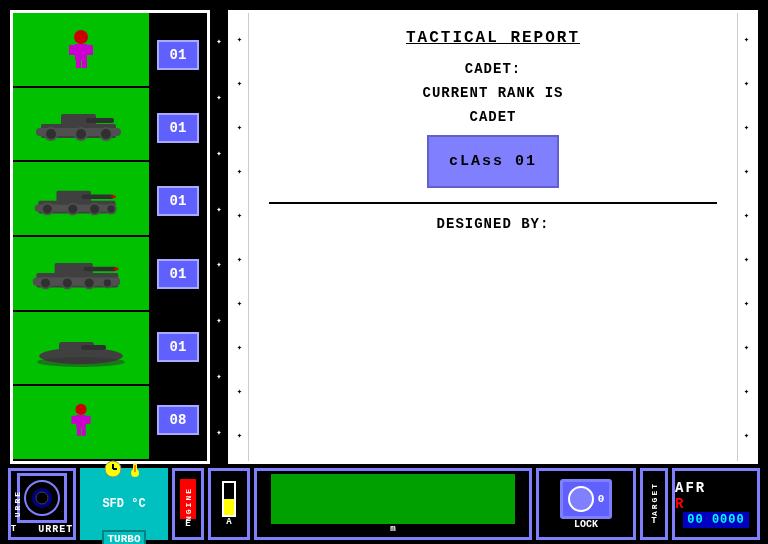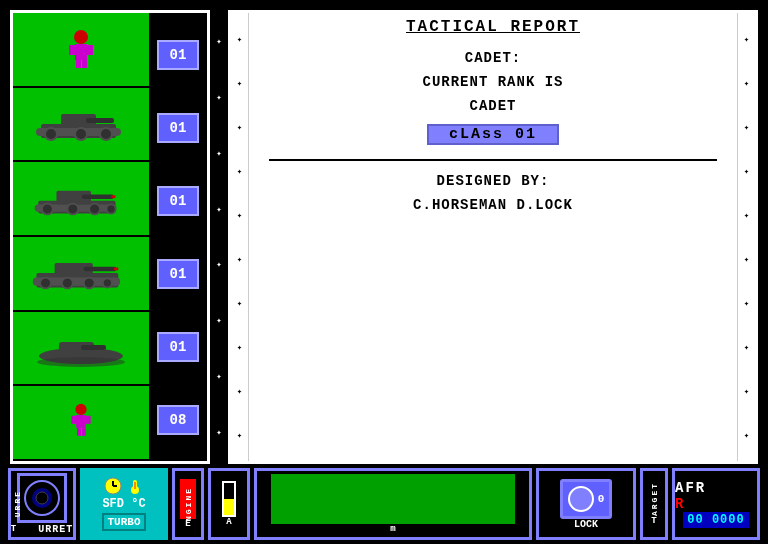--- a/index.html
+++ b/index.html
@@ -80,21 +80,21 @@
     #report-panel {
       flex: 1;
       border: 3px solid #fff;
       background: #fff;
       margin-left: 0;
       position: relative;
       display: flex;
       flex-direction: column;
     }
     #report-content {
-      margin: 0 20px;
+      margin: 11px 20px;
       flex: 1;
       display: flex;
       flex-direction: column;
       align-items: center;
       justify-content: flex-start;
       padding-top: 5px;
     }
     .report-title {
       font-family: 'Courier New', monospace;
       font-size: 16px;
@@ -118,21 +118,21 @@
       border-top: 2px solid #000;
       margin: 8px 0;
     }
     .class-badge {
       background: #8080ff;
       border: 2px solid #6060cc;
       color: #000;
       font-family: 'Courier New', monospace;
       font-size: 15px;
       font-weight: bold;
-      padding: 0 20px;
+      padding: 16px 20px;
       margin: 6px 0;
       letter-spacing: 2px;
     }
     
     #status-bar {
       background: #000;
       color: #fff;
       font-family: 'Courier New', monospace;
       font-size: 13px;
       font-weight: bold;
@@ -408,21 +408,20 @@
       </div>
 
       <div id="report-content">
         <div class="report-title">TACTICAL REPORT</div>
         <div class="report-line">CADET:</div>
         <div class="report-line">CURRENT RANK IS</div>
         <div class="report-line">CADET</div>
         <div class="class-badge">cLAss 01</div>
         <div class="report-divider"></div>
         <div class="report-line">DESIGNED BY:</div>
-        <div class="report-line">C.HORSEMAN   D.LOCK</div>
       </div>
 
       <div style="width:18px; display:flex; flex-direction:column; justify-content:space-around; align-items:center; padding:4px 0; background:#fff; border-left:1px solid #ccc;">
         <span style="color:#000; font-size:9px; font-weight:bold;">✦</span>
         <span style="color:#000; font-size:9px; font-weight:bold;">✦</span>
         <span style="color:#000; font-size:9px; font-weight:bold;">✦</span>
         <span style="color:#000; font-size:9px; font-weight:bold;">✦</span>
         <span style="color:#000; font-size:9px; font-weight:bold;">✦</span>
         <span style="color:#000; font-size:9px; font-weight:bold;">✦</span>
         <span style="color:#000; font-size:9px; font-weight:bold;">✦</span>
@@ -444,21 +443,21 @@
           <ellipse cx="19" cy="19" rx="10" ry="10" fill="#000080"></ellipse>
           <circle cx="19" cy="19" r="6" fill="#000" stroke="#404040" stroke-width="1"></circle>
         </svg>
       </div>
       <div style="display:flex; flex-direction:row; gap:2px; margin-top:1px;">
         <span class="hud-label">T</span>
         <span class="hud-label" style="font-size:10px;margin-left:19px;">URRET</span>
       </div>
     </div>
 
-    <div class="hud-cell" id="hud-speed" style="width:88px; background:#00c0c0; border-color:#00c0c0;">
+    <div class="hud-cell" id="hud-speed" style="width:88px; background:#00c0c0; border-color:#00c0c0;gap:17px;">
       <div style="display:flex; flex-direction:row; align-items:center; justify-content:center; gap:4px; margin-bottom:2px;">
 
         <svg width="18" height="18" viewBox="0 0 18 18">
           <circle cx="9" cy="9" r="8" fill="#ffff00" stroke="#888" stroke-width="1"></circle>
           <line x1="9" y1="9" x2="9" y2="4" stroke="#000" stroke-width="2"></line>
           <line x1="9" y1="9" x2="13" y2="9" stroke="#000" stroke-width="2"></line>
         </svg>
 
         <svg width="18" height="18" viewBox="0 0 18 18">
           <circle cx="9" cy="13" r="4" fill="#ffff00"></circle>

